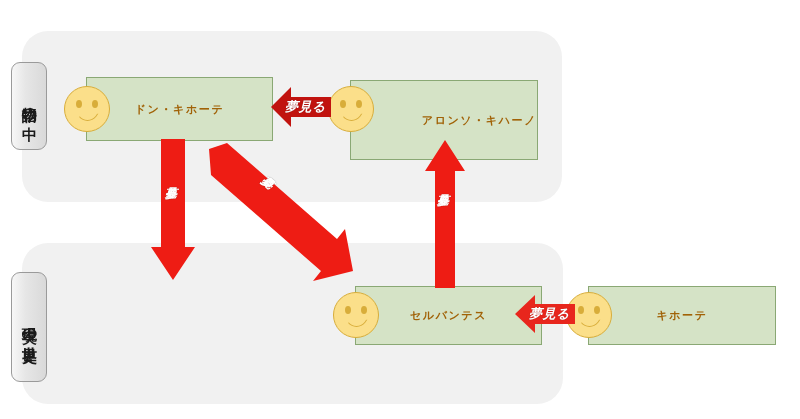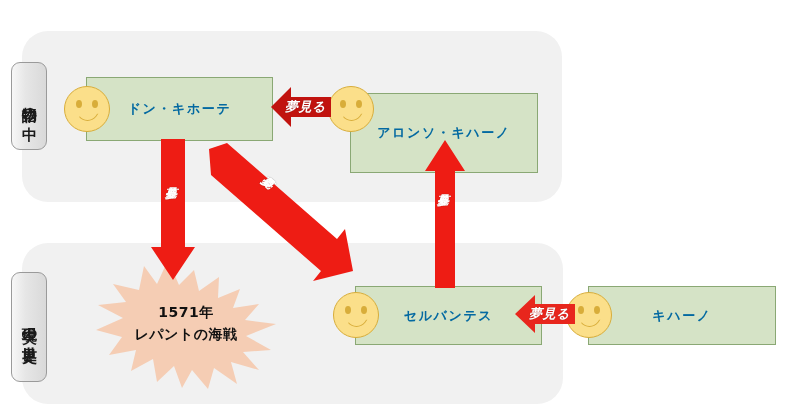--- a/index.html
+++ b/index.html
@@ -54,28 +54,28 @@
   .pbox {
     position: absolute;
     background: #d5e3c6;
     border: 1px solid #8aa874;
     box-sizing: border-box;
     display: flex;
     align-items: center;
     justify-content: center;
   }
   .pbox .pbox-label {
-    font-size: 13px;
-    font-weight: 700;
-    color: #0369a1;
+    font-size: 11px;
+    font-weight: 700;
+    color: #a16207;
     letter-spacing: 1.6px;
     white-space: nowrap;
   }
   #box-donquixote { left: 86px;  top: 77px;  width: 187px; height: 64px; }
-  #box-alonso     { left: 350px; top: 93px;  width: 188px; height: 80px; }
+  #box-alonso     { left: 350px; top: 80px;  width: 188px; height: 80px; justify-content: flex-end; }
   #box-cervantes  { left: 355px; top: 286px; width: 187px; height: 59px; text-align: right; }
   #box-borges     { left: 588px; top: 286px; width: 188px; height: 59px; }
 
   
   .smiley {
     position: absolute;
     width: 46px;
     height: 46px;
     border-radius: 50%;
     background: #fbdf8a;
@@ -210,21 +210,21 @@
   <div class="pbox" id="box-donquixote">
     <span class="pbox-label">ドン・キホーテ</span>
   </div>
   <div class="pbox" id="box-alonso">
     <span class="pbox-label">アロンソ・キハーノ</span>
   </div>
   <div class="pbox" id="box-cervantes">
     <span class="pbox-label">セルバンテス</span>
   </div>
   <div class="pbox" id="box-borges">
-    <span class="pbox-label">キハーノ</span>
+    <span class="pbox-label">キホーテ</span>
   </div>
 
   <div class="smiley" id="smiley-donquixote">
     <div class="eye l"></div>
     <div class="eye r"></div>
     <div class="mouth"></div>
   </div>
   <div class="smiley" id="smiley-alonso">
     <div class="eye l"></div>
     <div class="eye r"></div>
@@ -234,33 +234,20 @@
     <div class="eye l"></div>
     <div class="eye r"></div>
     <div class="mouth"></div>
   </div>
   <div class="smiley" id="smiley-borges">
     <div class="eye l"></div>
     <div class="eye r"></div>
     <div class="mouth"></div>
   </div>
 
-  <div id="starburst">
-    <svg width="182" height="132" viewBox="0 0 182 132">
-      <polygon fill="#f5cdb4" points="
-        49,8  62,26  73,2  84,27  99,12  104,33  124,19  123,40 145,31 138,50
-        164,46 150,62 181,66 151,78 176,92 148,94 164,112 136,104 142,126 119,110
-        113,131 97,112 87,130 79,108 62,124 58,101 36,113 41,92 14,97 27,79
-        1,72 28,60 3,47 31,44 18,26 44,32"></polygon>
-    </svg>
-    <div class="burst-text">
-      <span>1571年</span>
-      <span>レパントの海戦</span>
-    </div>
-  </div>
 
   <div class="arrow" id="arrow-alonso-to-dq">
     <svg width="60" height="44" viewBox="0 0 60 44">
       <polygon fill="#c1130f" points="0,22 20,2 20,12 60,12 60,32 20,32 20,42"></polygon>
     </svg>
     <span class="arrow-text">夢見る</span>
   </div>
 
   <div class="arrow" id="arrow-dq-to-lepanto">
     <svg width="46" height="142" viewBox="0 0 46 142">

